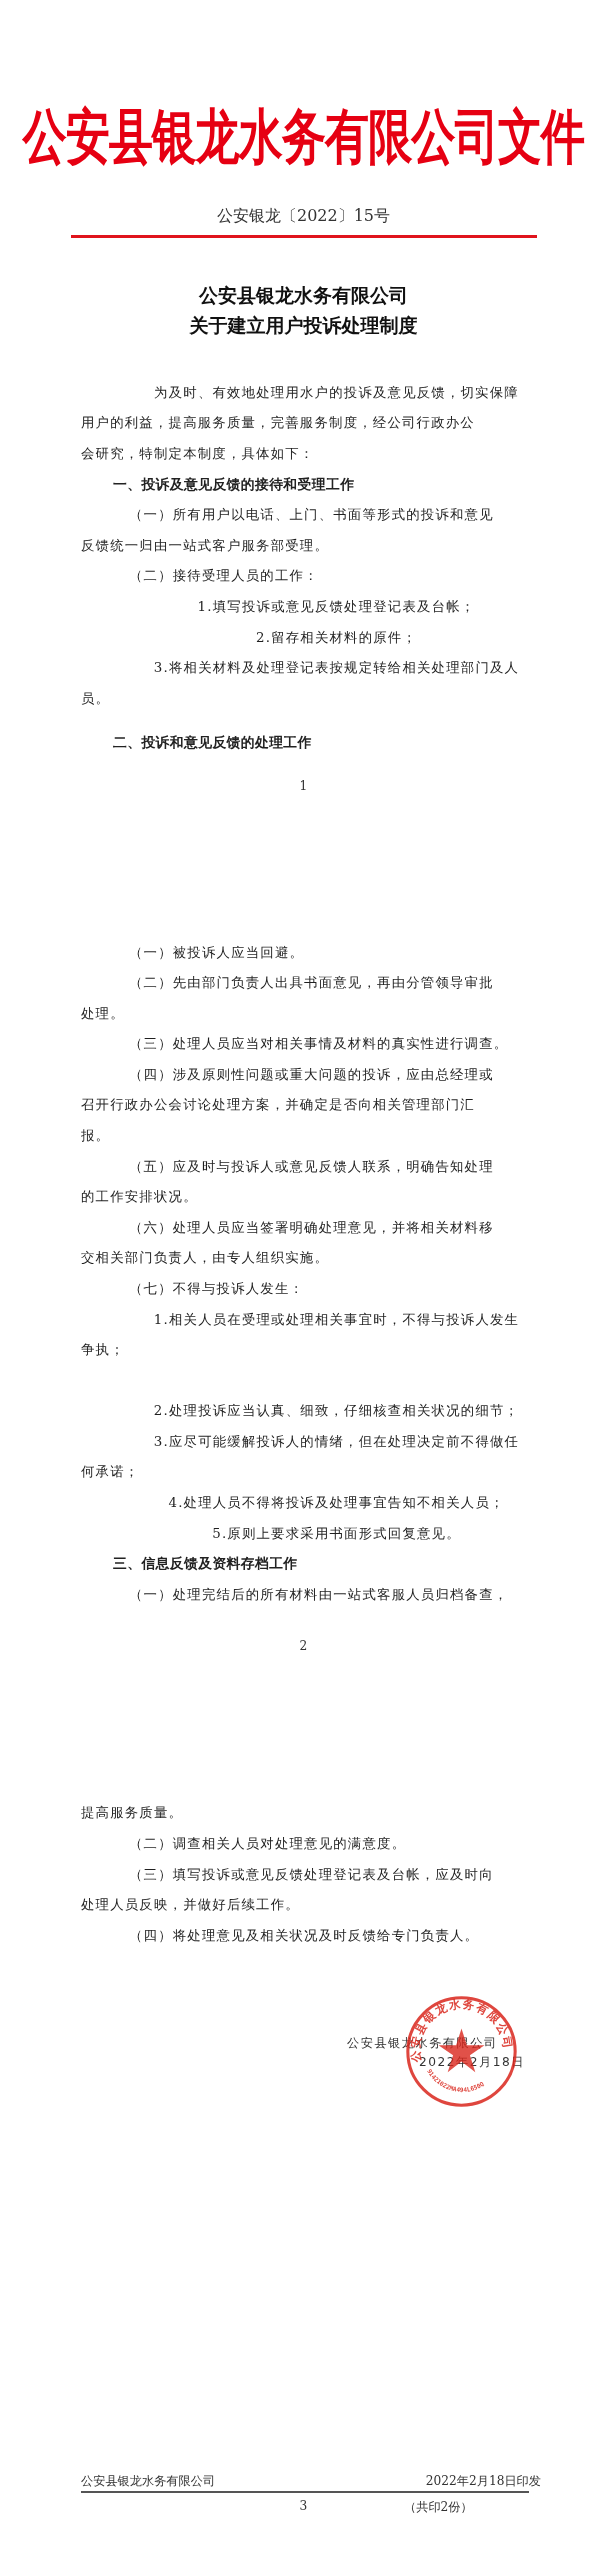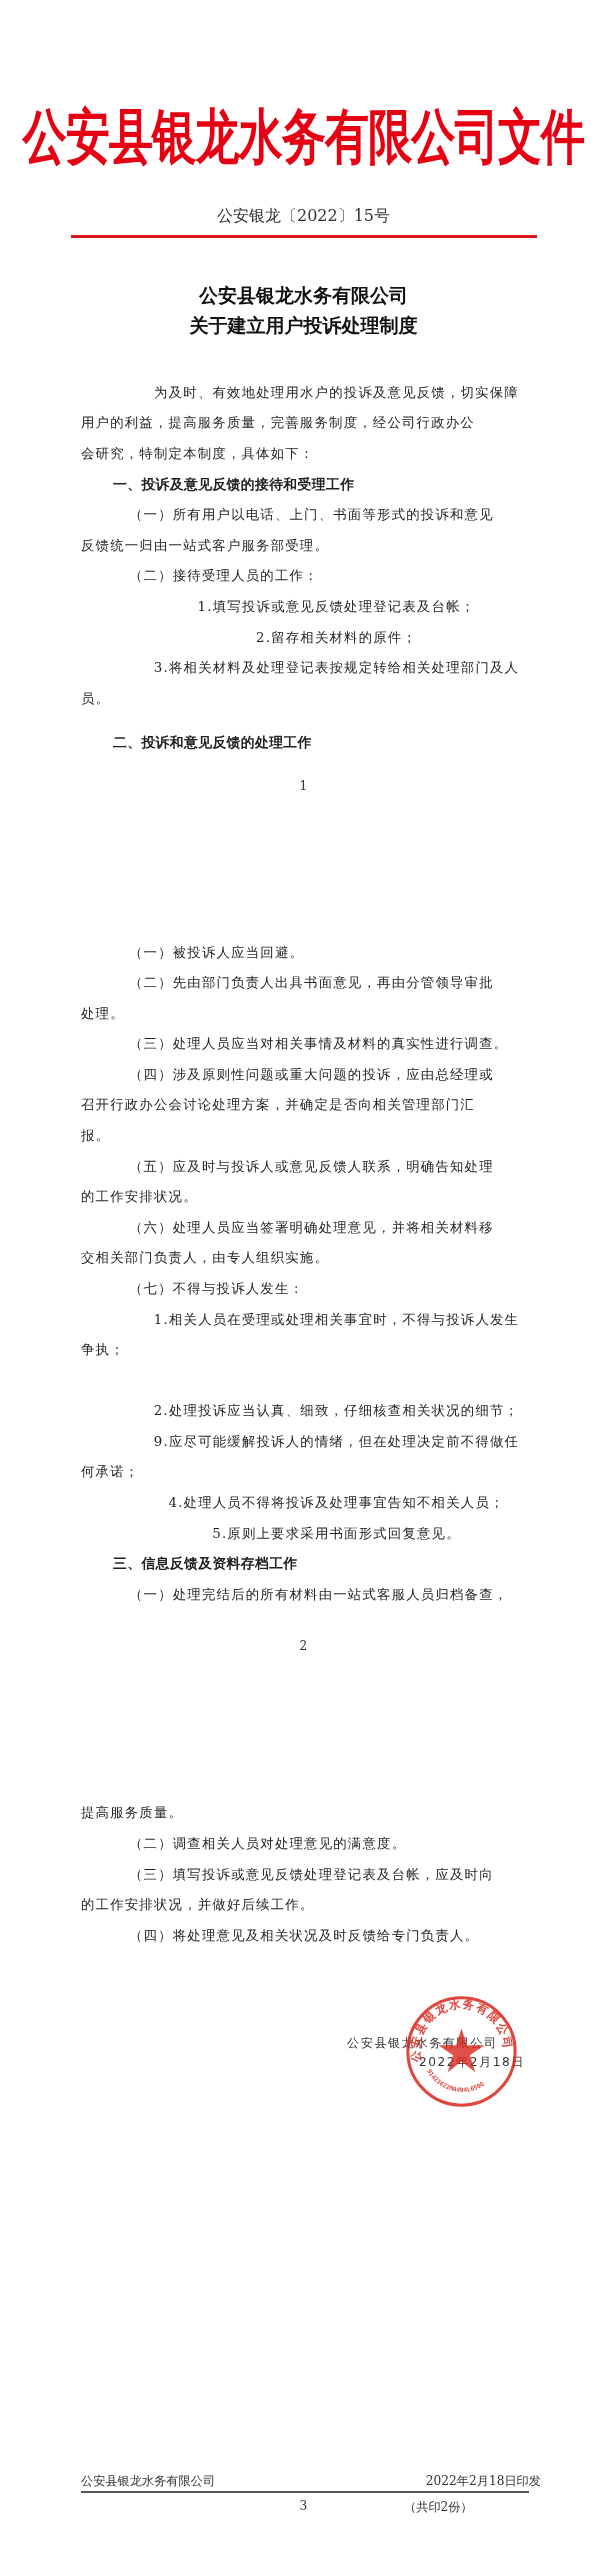--- a/index.html
+++ b/index.html
@@ -58,34 +58,34 @@
 <div class="abs line" style="top:1096px">召开行政办公会讨论处理方案，并确定是否向相关管理部门汇</div>
 <div class="abs line" style="top:1127px">报。</div>
 <div class="abs line indent2" style="top:1158px">（五）应及时与投诉人或意见反馈人联系，明确告知处理</div>
 <div class="abs line" style="top:1188px">的工作安排状况。</div>
 <div class="abs line indent2" style="top:1219px">（六）处理人员应当签署明确处理意见，并将相关材料移</div>
 <div class="abs line" style="top:1249px">交相关部门负责人，由专人组织实施。</div>
 <div class="abs line indent2" style="top:1280px">（七）不得与投诉人发生：</div>
 <div class="abs line indent" style="top:1311px">1.相关人员在受理或处理相关事宜时，不得与投诉人发生</div>
 <div class="abs line" style="top:1341px">争执；</div>
 <div class="abs line indent" style="top:1402px">2.处理投诉应当认真、细致，仔细核查相关状况的细节；</div>
-<div class="abs line indent" style="top:1433px">9.应尽可能缓解投诉人的情绪，但在处理决定前不得做任</div>
+<div class="abs line indent" style="top:1433px">3.应尽可能缓解投诉人的情绪，但在处理决定前不得做任</div>
 <div class="abs line" style="top:1463px">何承诺；</div>
 <div class="abs line indent" style="top:1494px">4.处理人员不得将投诉及处理事宜告知不相关人员；</div>
 <div class="abs line indent" style="top:1525px">5.原则上要求采用书面形式回复意见。</div>
 
 <div class="abs heading" style="top:1555px">三、信息反馈及资料存档工作</div>
 <div class="abs line indent2" style="top:1586px">（一）处理完结后的所有材料由一站式客服人员归档备查，</div>
 
 <div class="abs pagenum" style="top:1639px">2</div>
 
 <div class="abs line" style="top:1804px">提高服务质量。</div>
 <div class="abs line indent2" style="top:1835px">（二）调查相关人员对处理意见的满意度。</div>
 <div class="abs line indent2" style="top:1866px">（三）填写投诉或意见反馈处理登记表及台帐，应及时向</div>
-<div class="abs line" style="top:1896px">的工作安排状况，并做好后续工作。</div>
+<div class="abs line" style="top:1896px">处理人员反映，并做好后续工作。</div>
 <div class="abs line indent2" style="top:1927px">（四）将处理意见及相关状况及时反馈给专门负责人。</div>
 
 <div class="abs sign" style="left:347px; top:2035px">公安县银龙水务有限公司</div>
 <div class="abs sign" style="left:419px; top:2054px">2022年2月18日</div>
 
 <svg class="abs stamp" viewBox="0 0 150 150">
   <defs>
     <path id="arcTop" d="M 22 88 A 55 55 0 1 1 128 88"></path>
     <path id="arcBot" d="M 30 100 A 52 52 0 0 0 122 100"></path>
   </defs>

